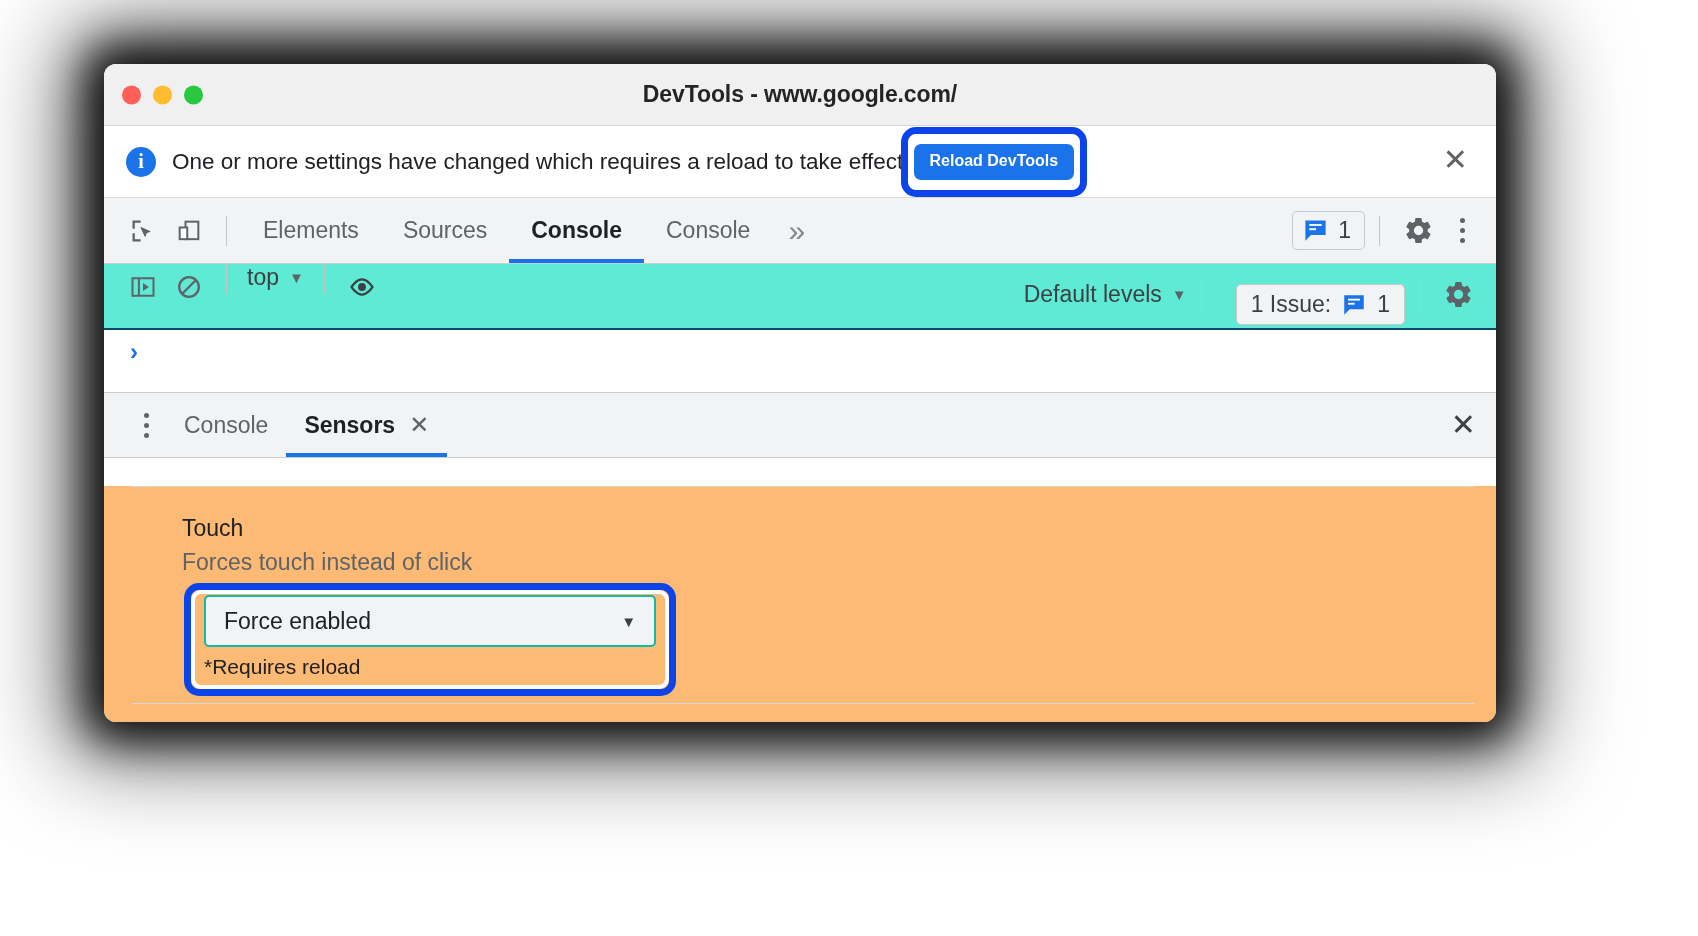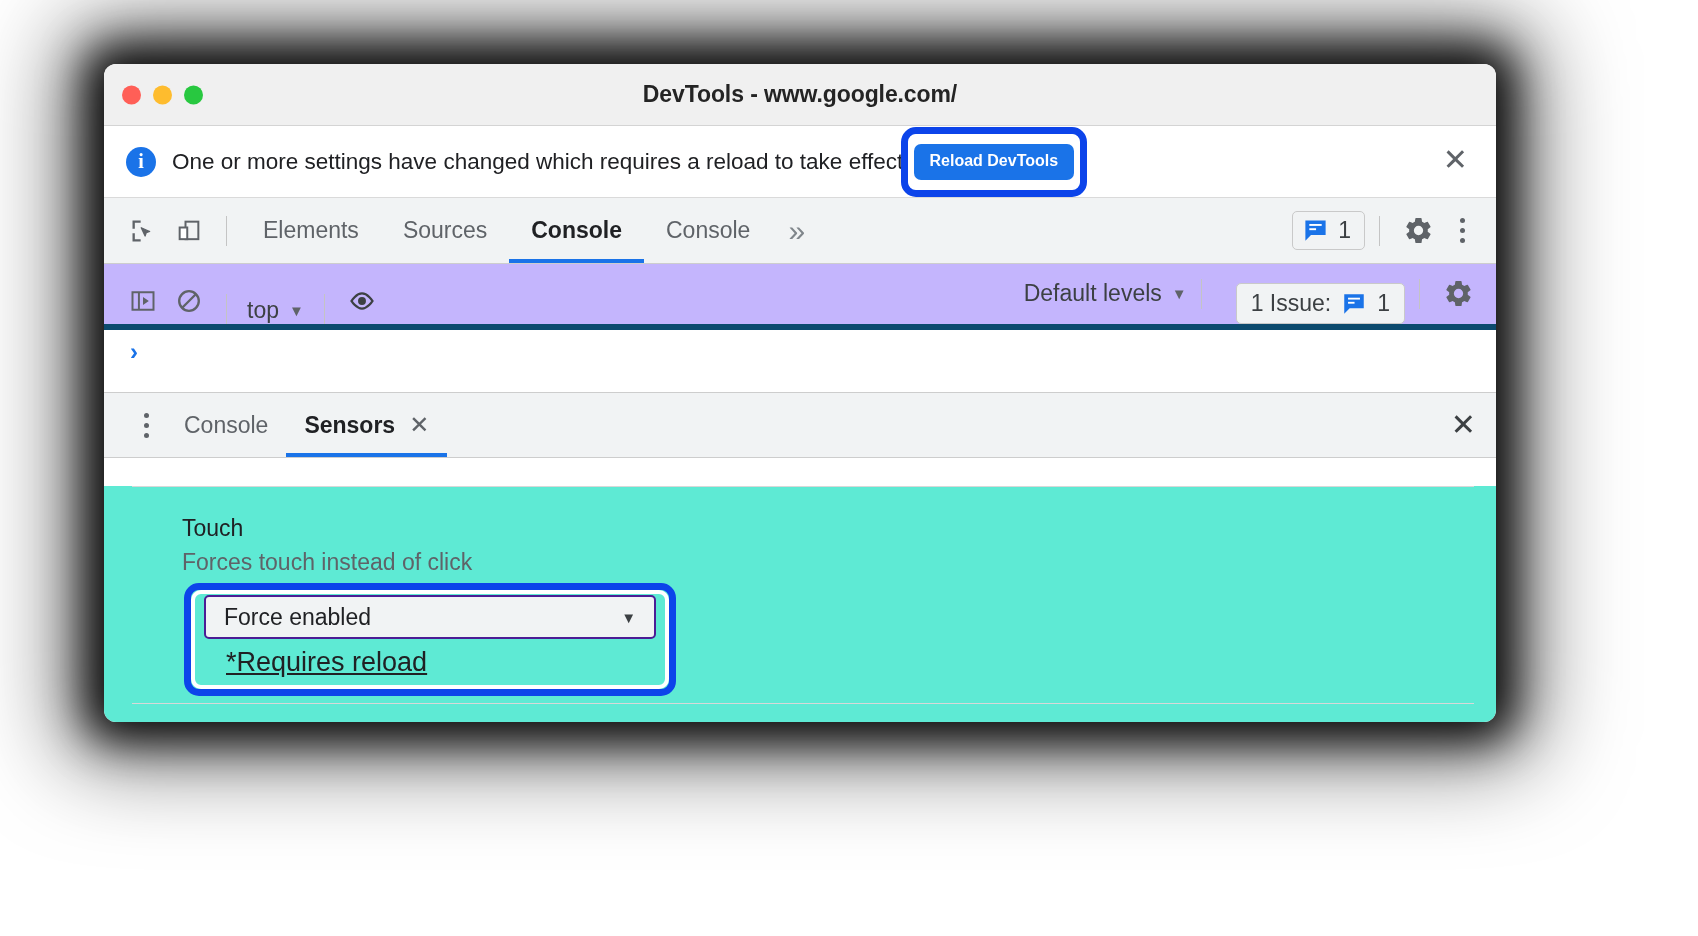--- a/index.html
+++ b/index.html
@@ -195,24 +195,24 @@
   }
   .issue-chip .num { font-size: 23px; color: #3c4043; }
   .gear-btn { width: 48px; height: 48px; display:flex; align-items:center; justify-content:center; cursor:pointer; }
   .kebab-btn { width: 40px; height: 48px; display:flex; align-items:center; justify-content:center; cursor:pointer; }
   .kdot { width: 5px; height: 5px; border-radius: 50%; background: #5f6368; }
   .kdots { display:flex; flex-direction: column; gap: 5px; align-items:center; }
 
   
   .filterbar {
     height: 66px;
-    background: #c4b5fd;
-    border-bottom: 6px solid #0c4a6e;
-    display: flex;
-    align-items: flex-end;
+    background: #5eead4;
+    border-bottom: 2px solid #0c4a6e;
+    display: flex;
+    align-items: flex-start;
     padding: 0 14px 0 16px;
     box-sizing: border-box;
   }
   .ctx-select {
     display: flex; align-items: center; gap: 10px;
     font-size: 23px; color: #3c4043;
     padding: 0 6px; cursor: pointer;
   }
   .caret { font-size: 15px; color: #5f6368; }
   .filter-input {
@@ -293,21 +293,21 @@
     margin-right: 20px;
     font-size: 30px;
     color: #3c4043;
     cursor: pointer;
     font-weight: 300;
     line-height: 1;
   }
 
   
   .sensors {
-    background: #5eead4;
+    background: #fdba74;
     height: 236px;
     box-sizing: border-box;
     position: relative;
   }
   .hrule {
     height: 1px;
     background: #d8d8d8;
     margin: 28px 22px 0 28px;
   }
   .section { padding: 26px 0 0 78px; }
@@ -316,39 +316,37 @@
 
   
   .dd-wrap {
     position: relative;
     display: inline-block;
     margin-top: 16px;
     margin-left: 22px;
   }
   .select-box {
     width: 452px;
-    height: 44px;
+    height: 52px;
     background: #f1f3f4;
-    border: 2px solid #4c1d95;
+    border: 2px solid #14b8a6;
     border-radius: 5px;
     display: flex;
     align-items: center;
     padding: 0 18px;
     box-sizing: border-box;
     font-size: 23px;
     color: #202124;
     cursor: pointer;
   }
   .select-caret { margin-left: auto; font-size: 15px; color: #3c4043; }
   .reload-note {
-    font-size: 27px;
+    font-size: 21px;
     color: #202124;
     margin-top: 8px;
-    margin-left: 22px;
-    text-decoration: underline;
   }
   .dd-ring       { left: -20px; top: -12px; width: 492px; height: 113px; }
   .dd-ring-inner { left: -13px; top: -5px;  width: 478px; height: 99px; }
 
   .sensors-foot-rule {
     position: absolute;
     left: 28px; right: 22px; bottom: 18px;
     height: 1px; background: #d8d8d8;
   }
 </style>

